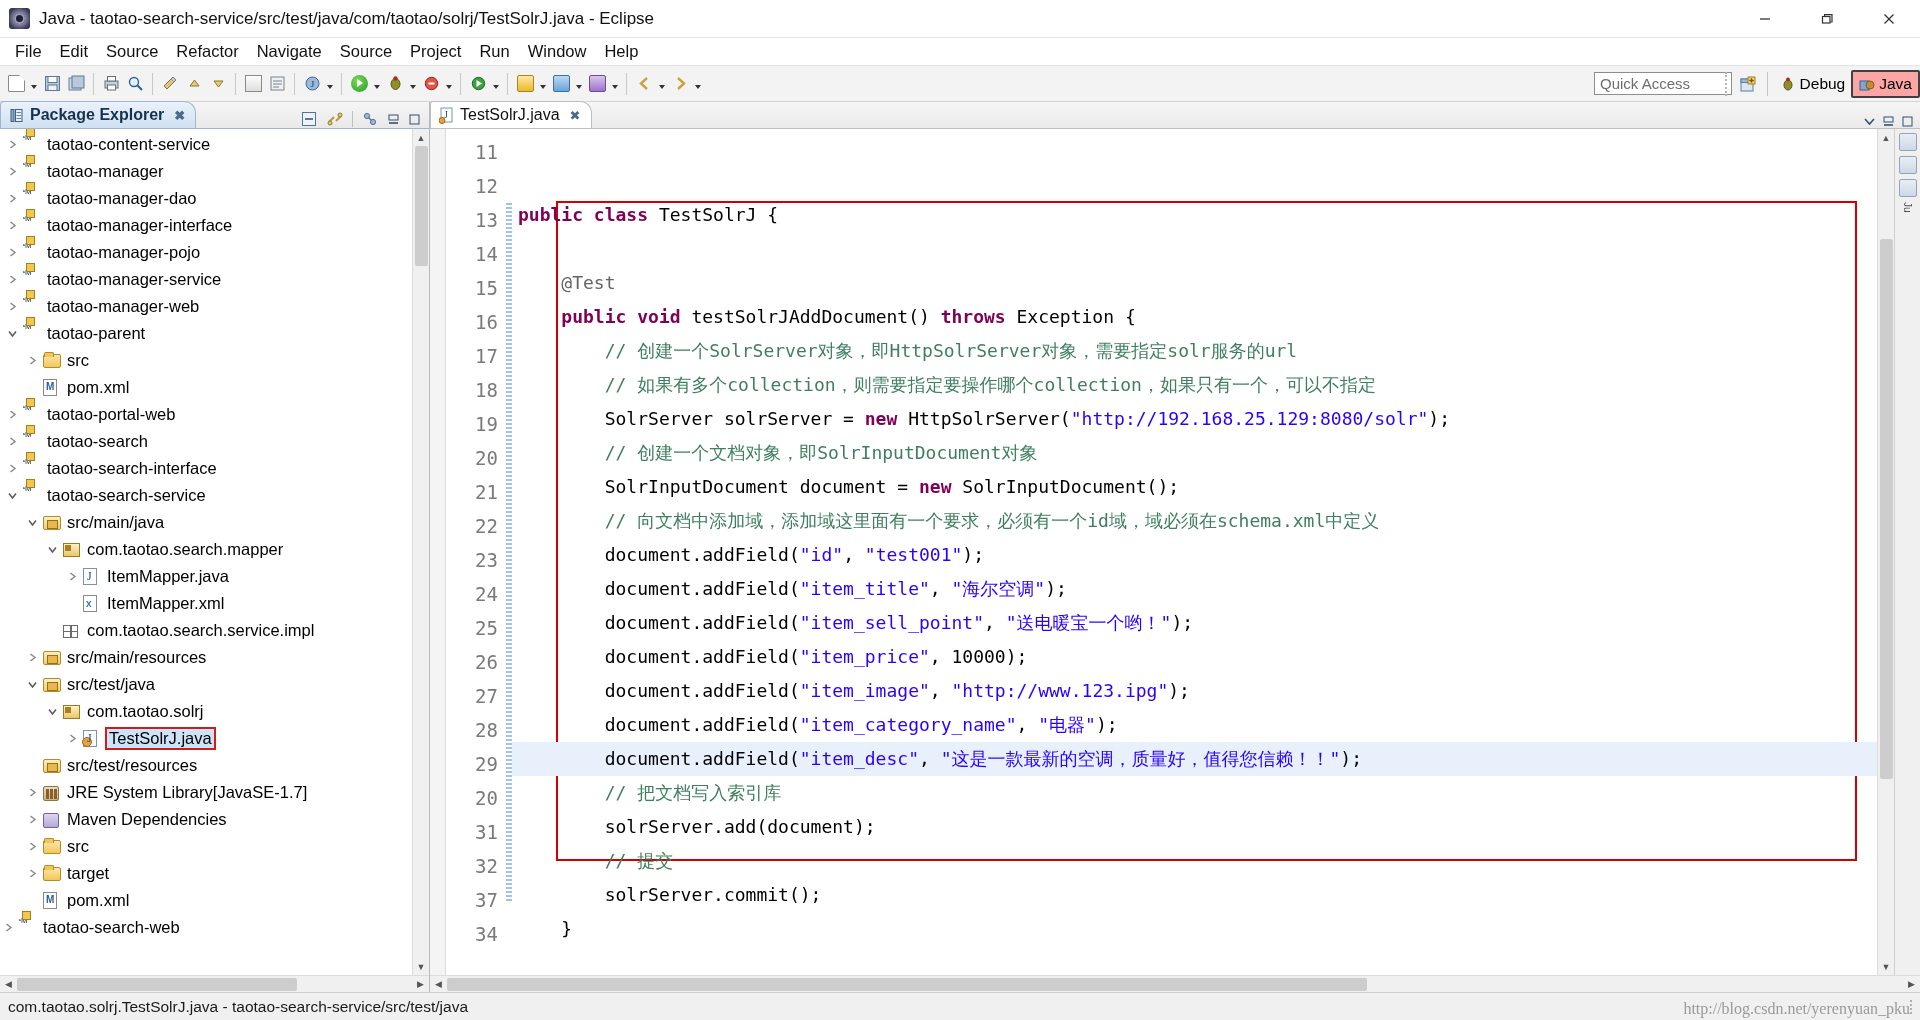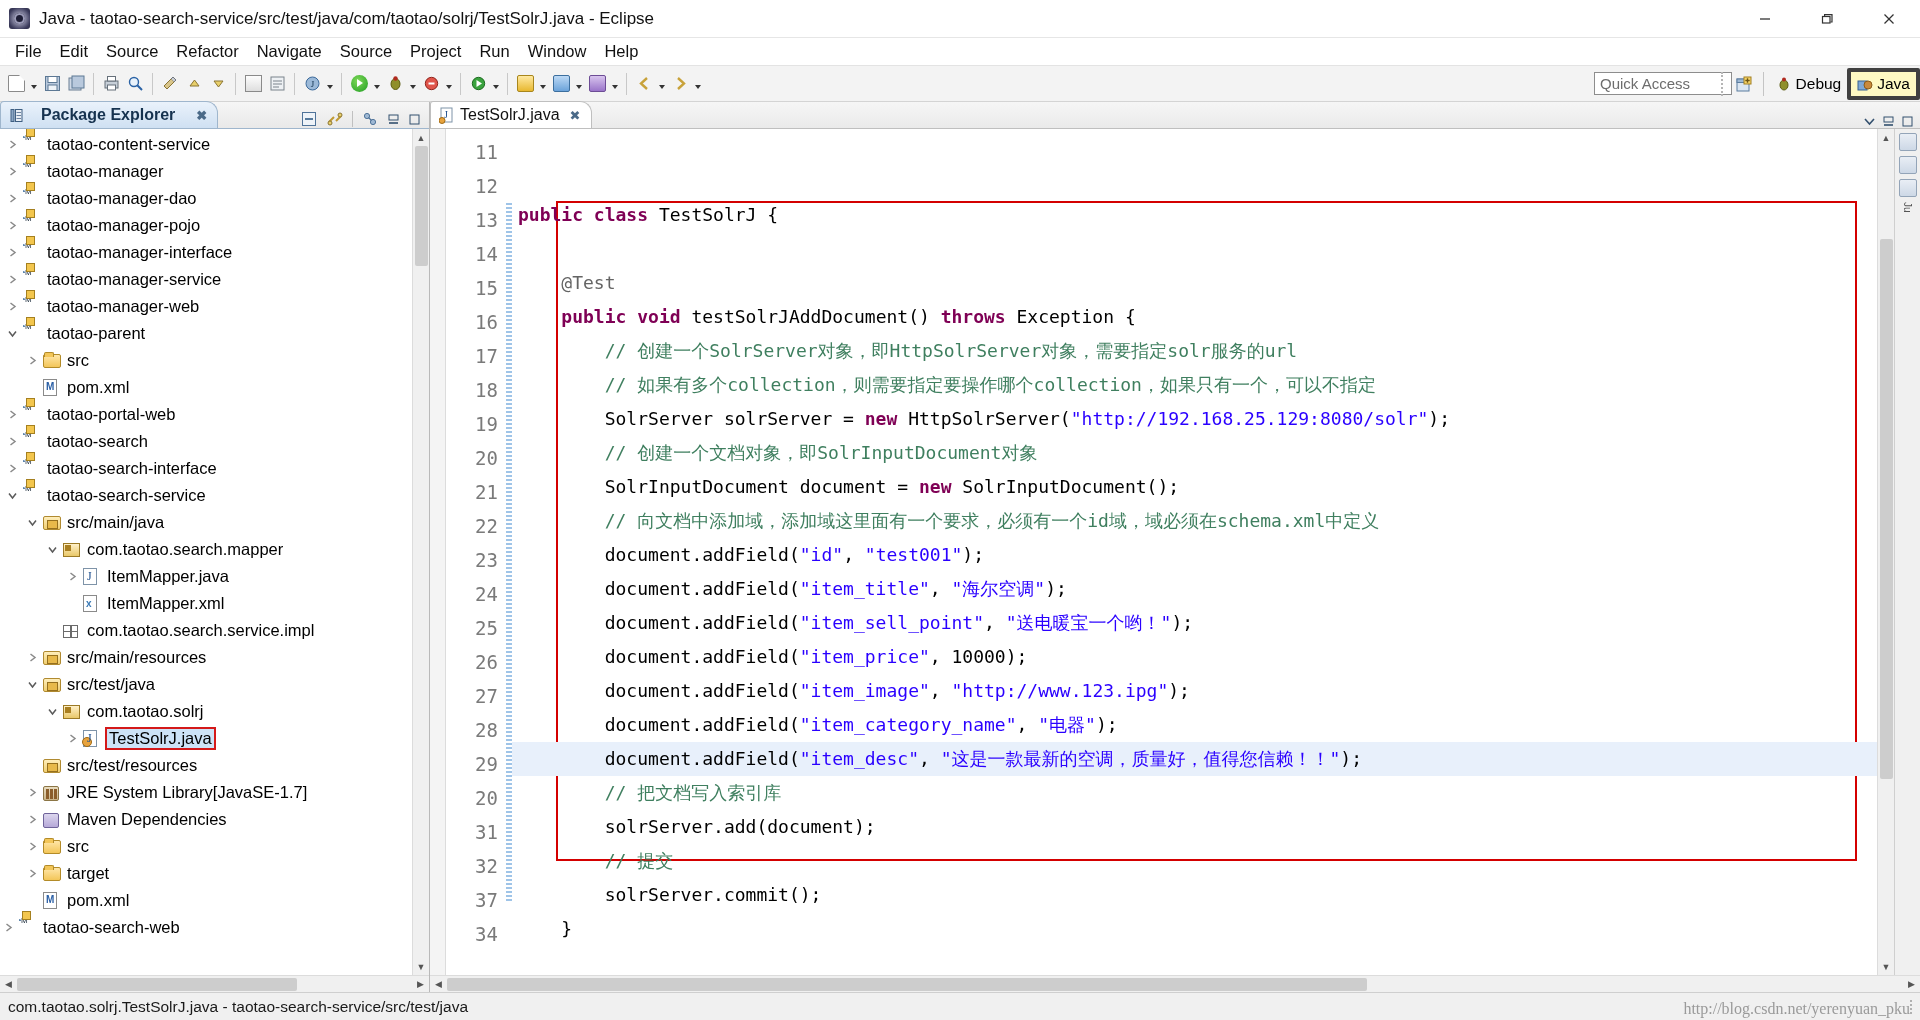--- a/index.html
+++ b/index.html
@@ -80,41 +80,41 @@
     position: absolute; right: 188px; top: 6px;
     width: 138px; height: 23px; background: #fff; border: 1px solid #8d8d8d;
     display:flex; align-items:center; padding-left:5px;
     font-size: 15px; color: #6d6d6d;
   }
   .perspective-bar {
     position:absolute; right: 0; top: 0; height: 36px; display:flex; align-items:center;
   }
   .persp-sep { width:1px; height:24px; background:#c4c4c4; margin:0 6px; }
   .persp-btn { display:flex; align-items:center; gap:4px; padding: 3px 6px; font-size:15.5px; }
-  .persp-btn.active { background:#fef9c3; border:4px solid #404040; border-radius:2px;justify-content:space-between; }
+  .persp-btn.active { background:#fca5a5; border:2px solid #404040; border-radius:2px;justify-content:space-between; }
   .dotted-sep { width:4px; height:24px; border-left:2px dotted #b5b5b5; margin:0 8px;}
 
   
   .main {
     display: flex; height: calc(1020px - 38px - 28px - 36px - 28px);
   }
 
   
   .pkg-panel {
     width: 430px; display:flex; flex-direction:column;
     background:#fff; border-right:1px solid #b9b9b9;
   }
   .view-tabbar {
     height: 27px; display:flex; align-items:flex-end;
     background: linear-gradient(#f6f6f6,#e9e9e9);
     border-bottom: 1px solid #9fb6cd;
     position:relative;
   }
   .view-tab {
-    display:flex; align-items:center; gap:17px; height:27px; padding: 0 10px 0 8px;
+    display:flex; align-items:center; gap:6px; height:27px; padding: 0 10px 0 8px;
     background: linear-gradient(#eaf2fb, #cfe0f2);
     border: 1px solid #9fb6cd; border-bottom: none;
     border-radius: 4px 12px 0 0;
     font-size: 16px; font-weight: bold; color:#16324f;
   }
   .tab-close { color:#4b6a88; font-size:13px; margin-left:4px; }
   .view-tools { margin-left:auto; display:flex; align-items:center; gap:8px; padding-right:8px;}
 
   .tree {
     flex: 1; overflow: hidden; position: relative;
@@ -559,32 +559,32 @@
         </div>
         <div class="row" style="padding-left: 4px;">
           <span class="twisty">
             <svg class="chev" width="11" height="11" viewBox="0 0 11 11">
               <path d="M3.5 2 L8 5.5 L3.5 9" fill="none" stroke="#8a8a8a" stroke-width="1.5"></path>
             </svg>
           </span>
           <span class="ticon">
             <span class="i-mvn" style="position: absolute; left: 0px; top: 0px;"></span>
           </span>
+          <span class="tree-label">taotao-manager-interface</span>
+        </div>
+        <div class="row" style="padding-left: 4px;">
+          <span class="twisty">
+            <svg class="chev" width="11" height="11" viewBox="0 0 11 11">
+              <path d="M3.5 2 L8 5.5 L3.5 9" fill="none" stroke="#8a8a8a" stroke-width="1.5"></path>
+            </svg>
+          </span>
+          <span class="ticon">
+            <span class="i-mvn" style="position: absolute; left: 0px; top: 0px;"></span>
+          </span>
           <span class="tree-label">taotao-manager-pojo</span>
-        </div>
-        <div class="row" style="padding-left: 4px;">
-          <span class="twisty">
-            <svg class="chev" width="11" height="11" viewBox="0 0 11 11">
-              <path d="M3.5 2 L8 5.5 L3.5 9" fill="none" stroke="#8a8a8a" stroke-width="1.5"></path>
-            </svg>
-          </span>
-          <span class="ticon">
-            <span class="i-mvn" style="position: absolute; left: 0px; top: 0px;"></span>
-          </span>
-          <span class="tree-label">taotao-manager-interface</span>
         </div>
         <div class="row" style="padding-left: 4px;">
           <span class="twisty">
             <svg class="chev" width="11" height="11" viewBox="0 0 11 11">
               <path d="M3.5 2 L8 5.5 L3.5 9" fill="none" stroke="#8a8a8a" stroke-width="1.5"></path>
             </svg>
           </span>
           <span class="ticon">
             <span class="i-mvn" style="position: absolute; left: 0px; top: 0px;"></span>
           </span>

